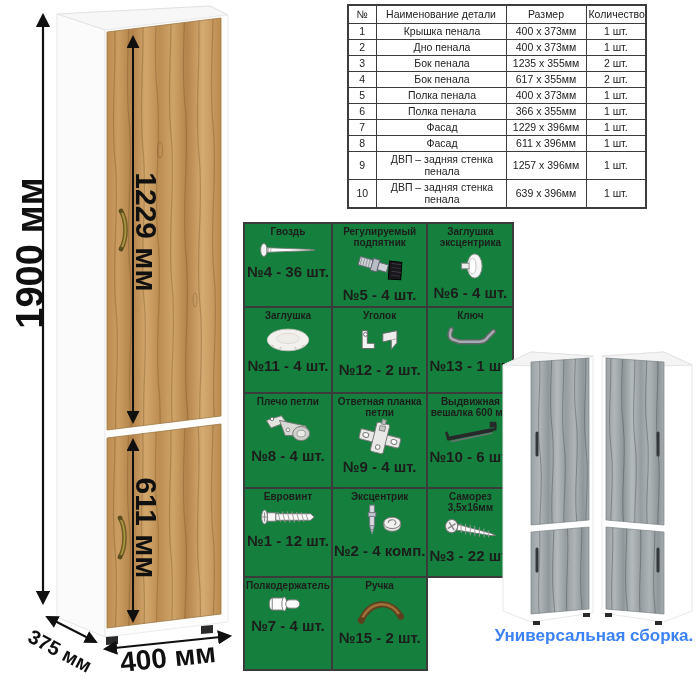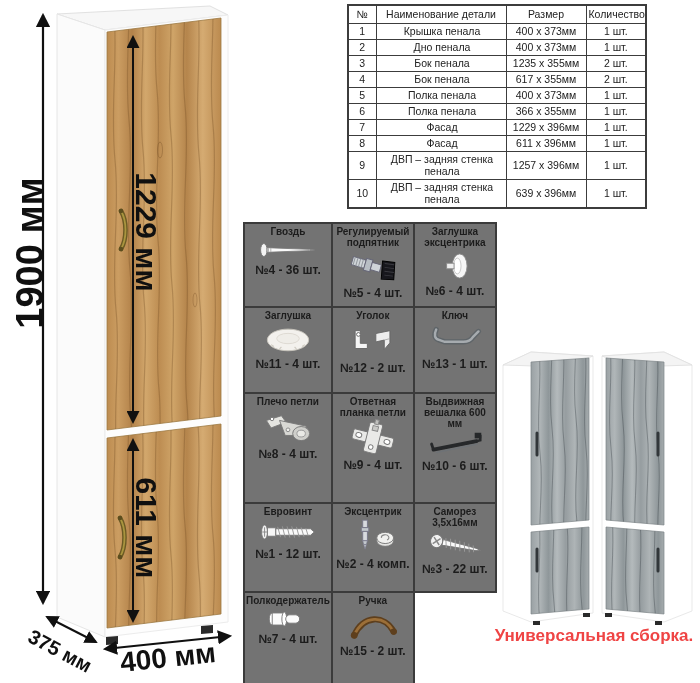--- a/index.html
+++ b/index.html
@@ -10,33 +10,33 @@
                font-size:10.5px;table-layout:fixed;}
   #parts-table td,#parts-table th{border:1px solid #3c3c3c;padding:0 2px;line-height:11.5px;
                vertical-align:middle;color:#222;}
   #parts-table{border:2px solid #3c3c3c;}
   #parts-table th{font-weight:normal;text-align:center;height:17px;}
   #parts-table td{height:15px;text-align:center;}
   #parts-table td.name{text-align:center;padding-left:4px;}
   #parts-table tr.tall td{height:27px;}
   
   #hw-grid{position:absolute;left:243px;top:222px;border-collapse:collapse;table-layout:fixed;}
-  #hw-grid td{border:2px solid #3b3b3b;width:80px;padding:0;vertical-align:top;background:#737373;}
+  #hw-grid td{border:2px solid #3b3b3b;width:80px;padding:0;vertical-align:top;background:#15803d;}
   #hw-grid td.hw-empty{border:none;background:transparent;}
   .hw-cell{display:flex;flex-direction:column;align-items:center;justify-content:space-between;
            height:100%;box-sizing:border-box;padding:2px 1px 3px 1px;}
   .hw-label{font-weight:bold;font-size:10px;line-height:11px;text-align:center;color:#1c1c1c;}
   .hw-icon{flex:1;display:flex;align-items:center;justify-content:center;}
-  .hw-count{font-weight:bold;font-size:12px;color:#1c1c1c;white-space:nowrap;}
-  tr.hw-r1{height:84px;}tr.hw-r2{height:86px;}tr.hw-r3{height:110px;margin-left:31px;}tr.hw-r4{height:89px;}tr.hw-r5{height:93px;}
+  .hw-count{font-weight:bold;font-size:15px;color:#1c1c1c;white-space:nowrap;}
+  tr.hw-r1{height:84px;}tr.hw-r2{height:86px;}tr.hw-r3{height:95px;margin-left:31px;}tr.hw-r4{height:89px;}tr.hw-r5{height:93px;}
   
   #main-fig{position:absolute;left:0;top:0;}
   #gray-fig{position:absolute;left:495px;top:338px;}
   #caption{position:absolute;left:488px;top:626px;width:212px;text-align:center;
-           font-weight:bold;font-size:17px;color:#ef4444;letter-spacing:0px;}
+           font-weight:bold;font-size:17px;color:#3b82f6;letter-spacing:0px;}
   svg text.dim{font-family:"Liberation Sans",sans-serif;font-weight:bold;fill:#101010;}
 </style>
 </head>
 <body>
 
 <div id="stage">
 
   <svg id="main-fig" width="345" height="683" viewBox="0 0 345 683">
     <defs>
       <marker id="ah" viewBox="0 0 10 10" refX="8.5" refY="5" markerWidth="6.5" markerHeight="6.5" orient="auto-start-reverse">

